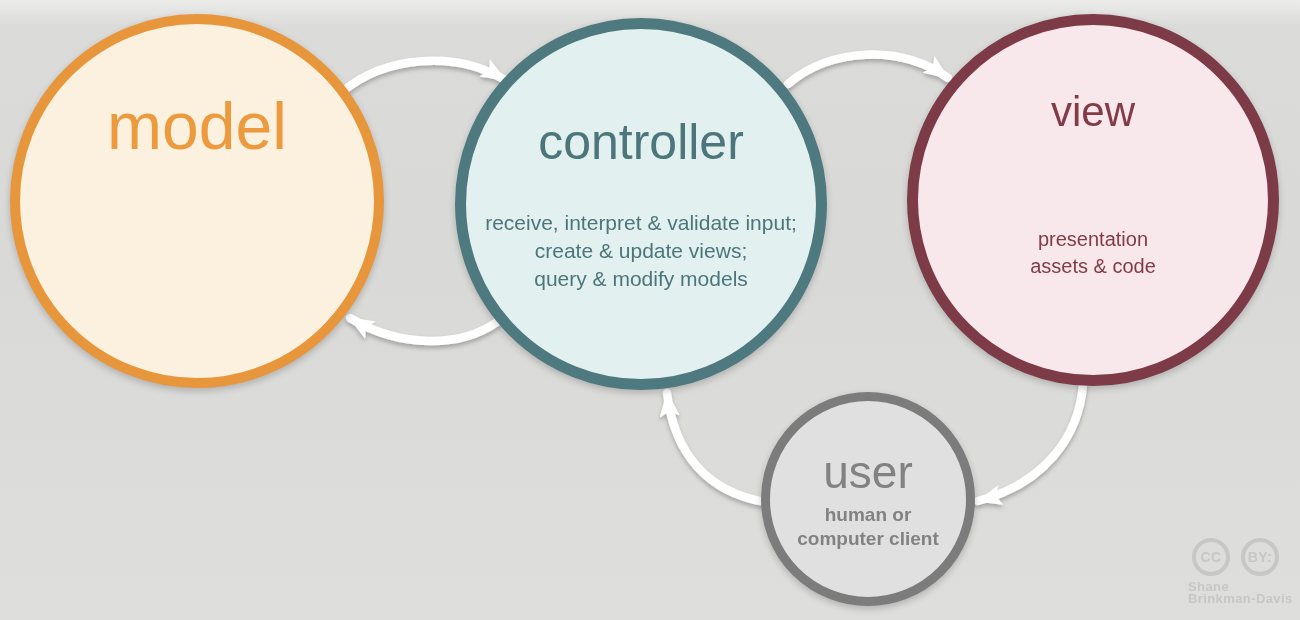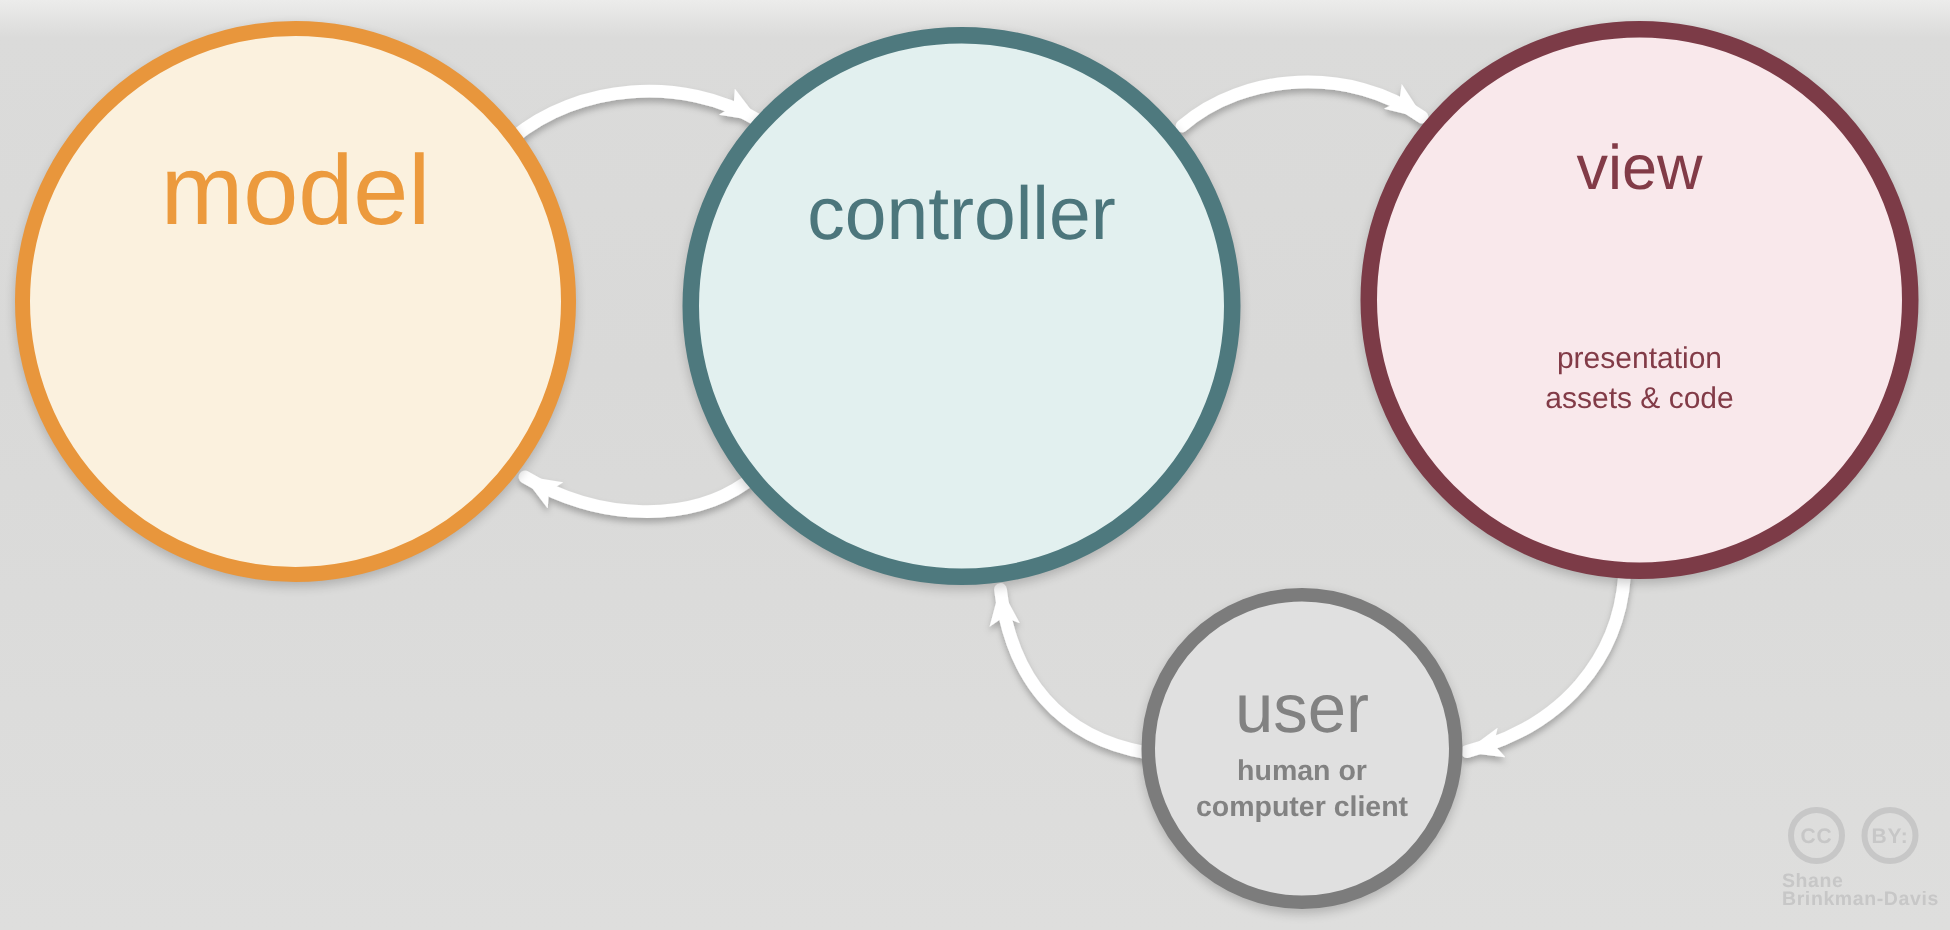--- a/index.html
+++ b/index.html
@@ -117,20 +117,23 @@
       <path class="arrow-path" d="M 765 502 C 706 492, 674 452, 667 393" marker-end="url(#head)" stroke="#FFFFFF"></path>
     </g>
   </svg>
 
   <div class="node node-model" style="border-color: rgb(232, 150, 60); background: rgb(251, 241, 222); color: rgb(236, 154, 61);">
     <div class="title">model</div>
   </div>
 
   <div class="node node-controller" style="border-color: rgb(78, 121, 126); background: rgb(226, 240, 239); color: rgb(76, 118, 124);">
     <div class="title">controller</div>
+    <div class="desc">receive, interpret &amp; validate input;
+create &amp; update views;
+query &amp; modify models</div>
   </div>
 
   <div class="node node-view" style="border-color: rgb(124, 59, 71); background: rgb(249, 232, 235); color: rgb(130, 59, 71);">
     <div class="title">view</div>
     <div class="desc">presentation
 assets &amp; code</div>
   </div>
 
   <div class="node node-user" style="border-color: rgb(124, 124, 124); background: rgb(224, 224, 224); color: rgb(130, 130, 130);">
     <div class="title">user</div>

